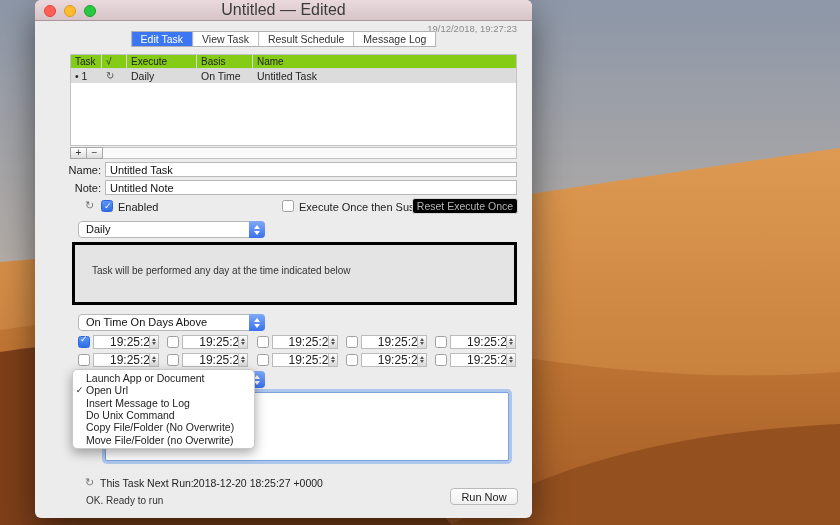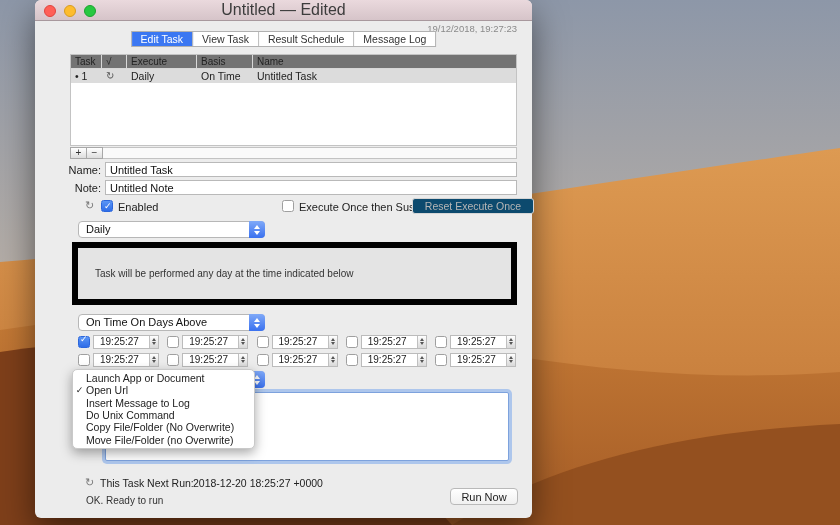--- a/index.html
+++ b/index.html
@@ -18,21 +18,21 @@
 
   .content{position:absolute;top:21px;left:0;right:0;bottom:0;font-size:11px;color:#222;border-radius:0 0 6px 6px;}
   .datetime{position:absolute;top:2px;right:15px;font-size:9.5px;color:#8a8a8a;}
 
   .tabbar{position:absolute;top:10px;left:50%;transform:translateX(-50%);display:flex;border:1px solid #b1b1b1;border-radius:0;overflow:hidden;background:#fff;height:16px;}
   .seg{font-size:10.5px;line-height:14px;padding:0 9px;color:#333;border-right:1px solid #bcbcbc;white-space:nowrap;}
   .seg:last-child{border-right:none;}
   .seg.active{background:#3b77f2;color:#fff;}
 
   .tasktable{position:absolute;left:35px;top:33px;width:447px;height:92px;background:#fff;border:1px solid #c3c3c3;overflow:hidden;}
-  .thead{display:flex;height:14px;background:#737373;border-bottom:1px solid #d8d8d8;}
+  .thead{display:flex;height:14px;background:#84cc16;border-bottom:1px solid #d8d8d8;}
   .th{font-size:10px;line-height:13px;padding-left:4px;border-right:1px solid #d8d8d8;color:#222;overflow:hidden;}
   .c0{width:31px;}.c1{width:25px;}.c2{width:70px;}.c3{width:56px;}.c4{flex:1;border-right:none;}
   .tr{display:flex;height:14px;}
   .tr.selected{background:#dcdcdc;}
   .td{font-size:10.5px;line-height:14px;padding-left:4px;color:#222;overflow:hidden;white-space:nowrap;}
   .td.ic{color:#555;font-size:10px;}
 
   .hscroll{position:absolute;left:35px;top:126px;width:447px;height:12px;background:#fafafa;border:1px solid #c3c3c3;}
   .minibtn{position:absolute;top:126px;width:17px;height:12px;font-size:10px;line-height:8px;background:linear-gradient(#fff,#ddd);border:1px solid #a8a8a8;padding:0;color:#333;z-index:2;font-family:inherit;}
   .addbtn{left:35px;}.rembtn{left:51px;}
@@ -47,39 +47,39 @@
   .r2{left:50px;top:455px;}
 
   .cb{width:12px;height:12px;border:1px solid #9f9f9f;border-radius:2.5px;background:#fff;position:absolute;}
   .cb.on{background:linear-gradient(#5a95f5,#2f6de8);border-color:#2c67dd;}
   .cb.on::after{content:"✓";color:#fff;font-size:9px;position:absolute;left:2px;top:0;line-height:11px;}
   .encb{left:66px;top:179px;}
   .execb{left:247px;top:179px;}
   .cblabel{position:absolute;font-size:11px;color:#222;}
   .enlabel{left:83px;top:180px;}
   .exlabel{left:264px;top:180px;}
-  .resetbtn{position:absolute;left:377px;top:177px;width:122px;height:16px;font-size:10.5px;color:#b5b5b5;background:#0c4a6e;border:1px solid #d6d6d6;border-radius:3px;font-family:inherit;}
+  .resetbtn{position:absolute;left:377px;top:177px;width:106px;height:16px;font-size:10.5px;color:#b5b5b5;background:#000000;border:1px solid #d6d6d6;border-radius:3px;font-family:inherit;}
 
   .popup{position:absolute;height:17px;background:#fff;border:1px solid #b7b7b7;border-radius:4px;}
   .poplabel{font-size:11px;line-height:15px;padding-left:7px;display:block;color:#111;white-space:nowrap;overflow:hidden;}
   .cap{position:absolute;right:-1px;top:-1px;bottom:-1px;width:16px;background:linear-gradient(#7fa9f8,#3a71ef);border-radius:0 4px 4px 0;display:flex;flex-direction:column;align-items:center;justify-content:center;}
   .cap .up{width:0;height:0;border-left:3px solid transparent;border-right:3px solid transparent;border-bottom:4px solid #fff;margin-bottom:1px;}
   .cap .dn{width:0;height:0;border-left:3px solid transparent;border-right:3px solid transparent;border-top:4px solid #fff;margin-top:1px;}
   .freqpopup{left:43px;top:200px;width:187px;}
   .timingpopup{left:43px;top:293px;width:187px;}
   .actionpopup{left:43px;top:350px;width:187px;z-index:2;}
 
-  .descpanel{position:absolute;left:37px;top:221px;width:445px;height:63px;background:#e4e4e4;border:6px solid #000000;}
+  .descpanel{position:absolute;left:37px;top:221px;width:445px;height:63px;background:#e4e4e4;border:3px solid #000000;}
   .desctext{font-size:10px;color:#333;padding:20px 0 0 17px;}
 
   .timerow{position:absolute;left:43px;width:438px;display:flex;justify-content:space-between;}
   .row1{top:313px;}.row2{top:331px;}
   .timecell{display:flex;align-items:center;width:81px;height:15px;}
   .timecell .cb{position:static;flex:0 0 12px;height:12px;}
-  .timefield{margin-left:3px;flex:1;height:14px;background:#fff;border:1px solid #bbb;font-size:10px;line-height:12px;padding-left:6px;position:relative;color:#222;white-space:nowrap;}
+  .timefield{margin-left:3px;flex:1;height:14px;background:#fff;border:1px solid #bbb;font-size:12px;line-height:12px;padding-left:16px;position:relative;color:#222;white-space:nowrap;}
   .stepper{position:absolute;right:0;top:0;bottom:0;width:9px;background:linear-gradient(#fefefe,#d9d9d9);border-left:1px solid #c0c0c0;display:flex;flex-direction:column;align-items:center;justify-content:center;}
   .stepper i{width:0;height:0;border-left:2.5px solid transparent;border-right:2.5px solid transparent;margin:0.5px 0;display:block;}
   .stepper .up{border-bottom:3px solid #555;}
   .stepper .dn{border-top:3px solid #555;}
 
   .urlarea{position:absolute;left:70px;top:371px;width:404px;height:69px;border:1px solid #7da2dd;box-shadow:0 0 0 3px rgba(110,160,235,.5);border-radius:2px;resize:none;z-index:1;background:#fff;outline:none;}
 
   .menu{position:absolute;left:37px;top:348px;width:183px;background:#fff;border:1px solid #c9c9c9;border-radius:5px;box-shadow:0 4px 12px rgba(0,0,0,.35);padding:2px 0;z-index:10;}
   .mitem{display:flex;align-items:center;height:12.3px;font-size:10.5px;color:#222;white-space:nowrap;}
   .mcheck{width:13px;text-align:center;font-size:9px;flex:0 0 13px;}

